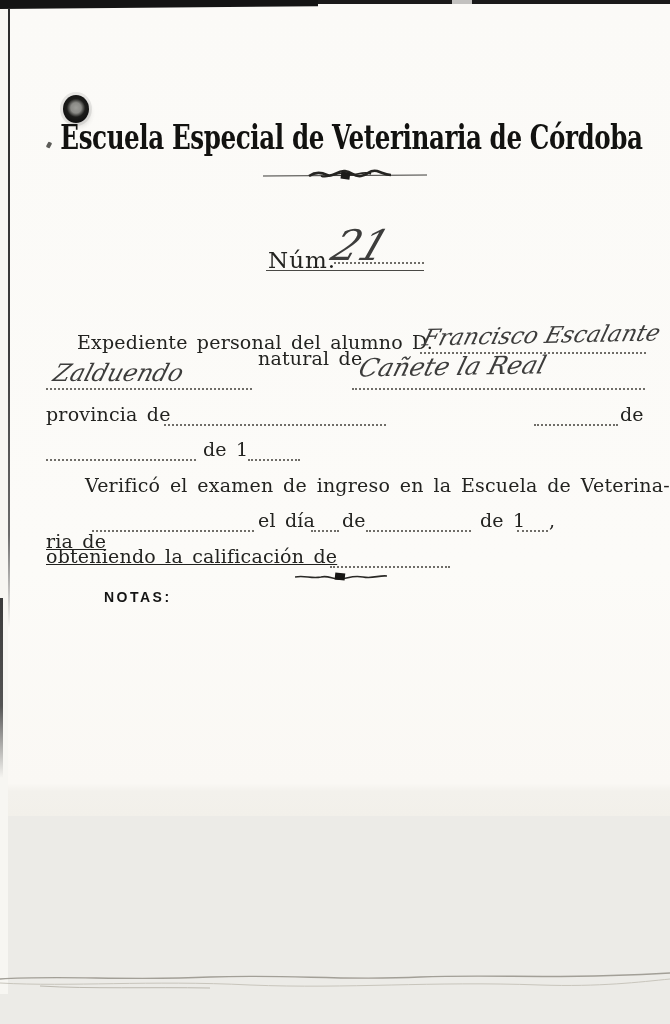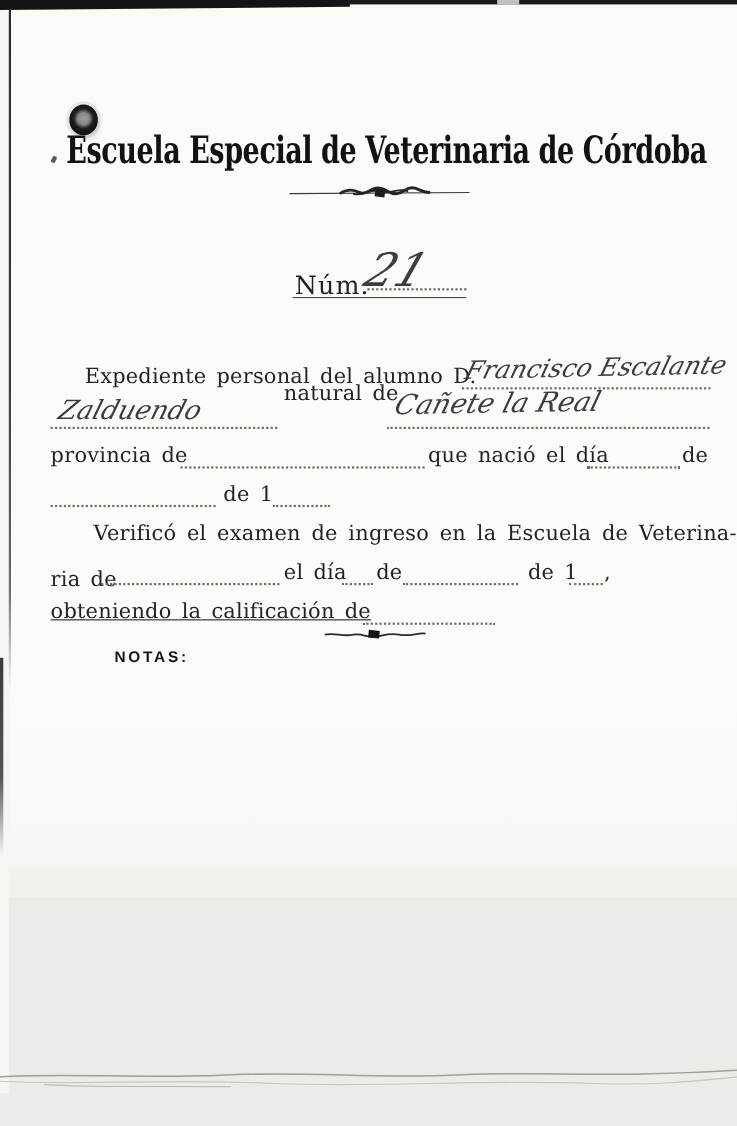--- a/index.html
+++ b/index.html
@@ -87,31 +87,30 @@
   <div class="rule" style="left:420px;top:352px;width:226px;"></div>
 
   <div class="hw hw-line2a">Zalduendo</div>
   <div class="rule" style="left:46px;top:388px;width:206px;"></div>
   <div class="ptxt" style="left:258px;top:347px;word-spacing:3px;">natural de</div>
   <div class="hw hw-line2b">Cañete la Real</div>
   <div class="rule" style="left:352px;top:388px;width:293px;"></div>
 
   <div class="ptxt" style="left:46px;top:403px;word-spacing:3px;">provincia de</div>
   <div class="rule" style="left:164px;top:424px;width:222px;"></div>
-  <div class="ptxt" style="left:389px;top:403px;word-spacing:3px;">que nació el día</div>
   <div class="rule" style="left:534px;top:424px;width:84px;"></div>
   <div class="ptxt" style="left:620px;top:403px;">de</div>
 
   <div class="rule" style="left:46px;top:459px;width:150px;"></div>
   <div class="ptxt" style="left:203px;top:438px;word-spacing:3px;">de 1</div>
   <div class="rule" style="left:248px;top:459px;width:52px;"></div>
 
   <div class="ptxt" style="left:85px;top:474px;word-spacing:3.5px;">Verificó el examen de ingreso en la Escuela de Veterina-</div>
 
-  <div class="ptxt" style="left:46px;top:516px;word-spacing:3px;">ria de</div>
+  <div class="ptxt" style="left:46px;top:530px;word-spacing:3px;text-decoration:underline;">ria de</div>
   <div class="rule" style="left:92px;top:530px;width:162px;"></div>
   <div class="ptxt" style="left:258px;top:509px;word-spacing:3px;">el día</div>
   <div class="rule" style="left:311px;top:530px;width:28px;"></div>
   <div class="ptxt" style="left:342px;top:509px;">de</div>
   <div class="rule" style="left:366px;top:530px;width:105px;"></div>
   <div class="ptxt" style="left:480px;top:509px;word-spacing:3px;">de 1</div>
   <div class="rule" style="left:517px;top:530px;width:31px;"></div>
   <div class="ptxt" style="left:549px;top:509px;">,</div>
 
   <div class="ptxt" style="left:46px;top:545px;word-spacing:3px;text-decoration:underline;">obteniendo la calificación de</div>

